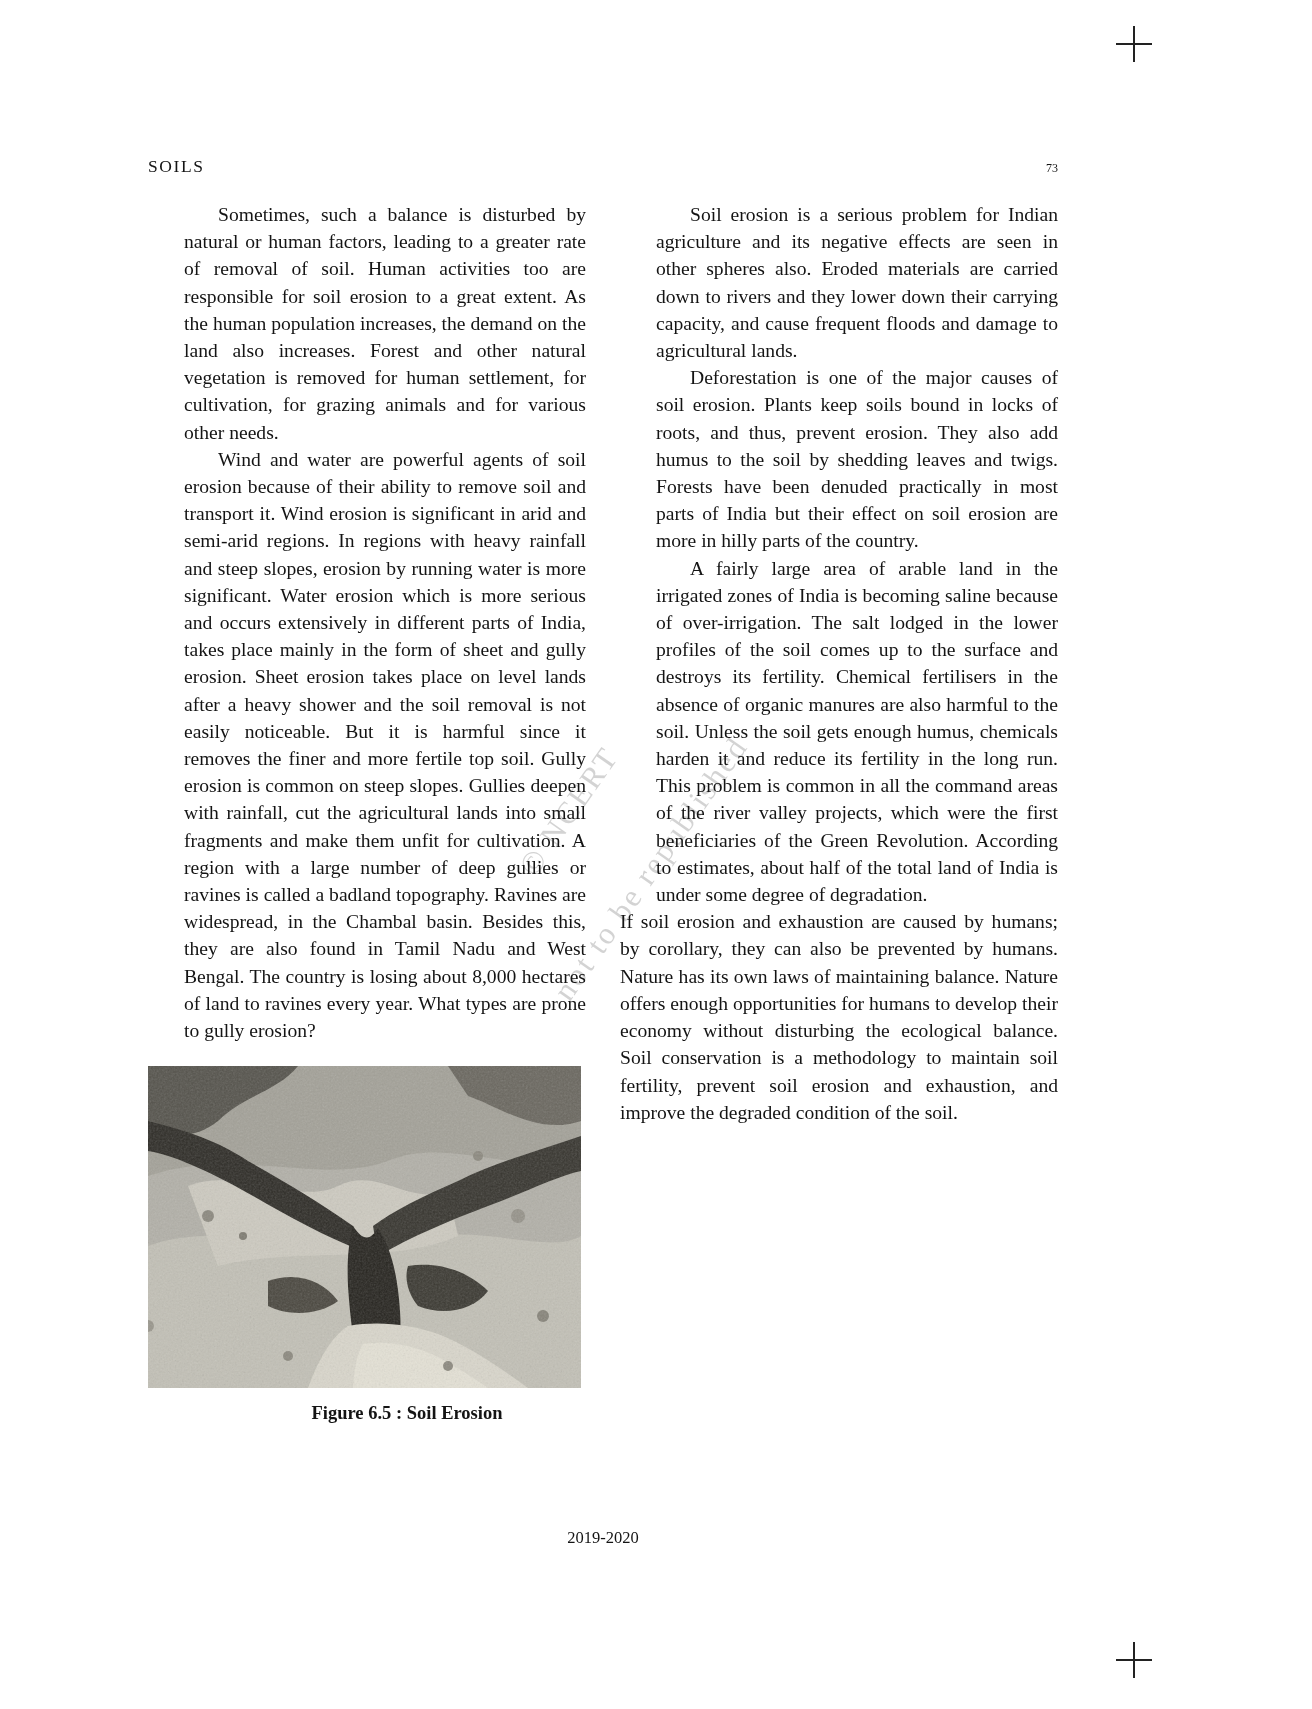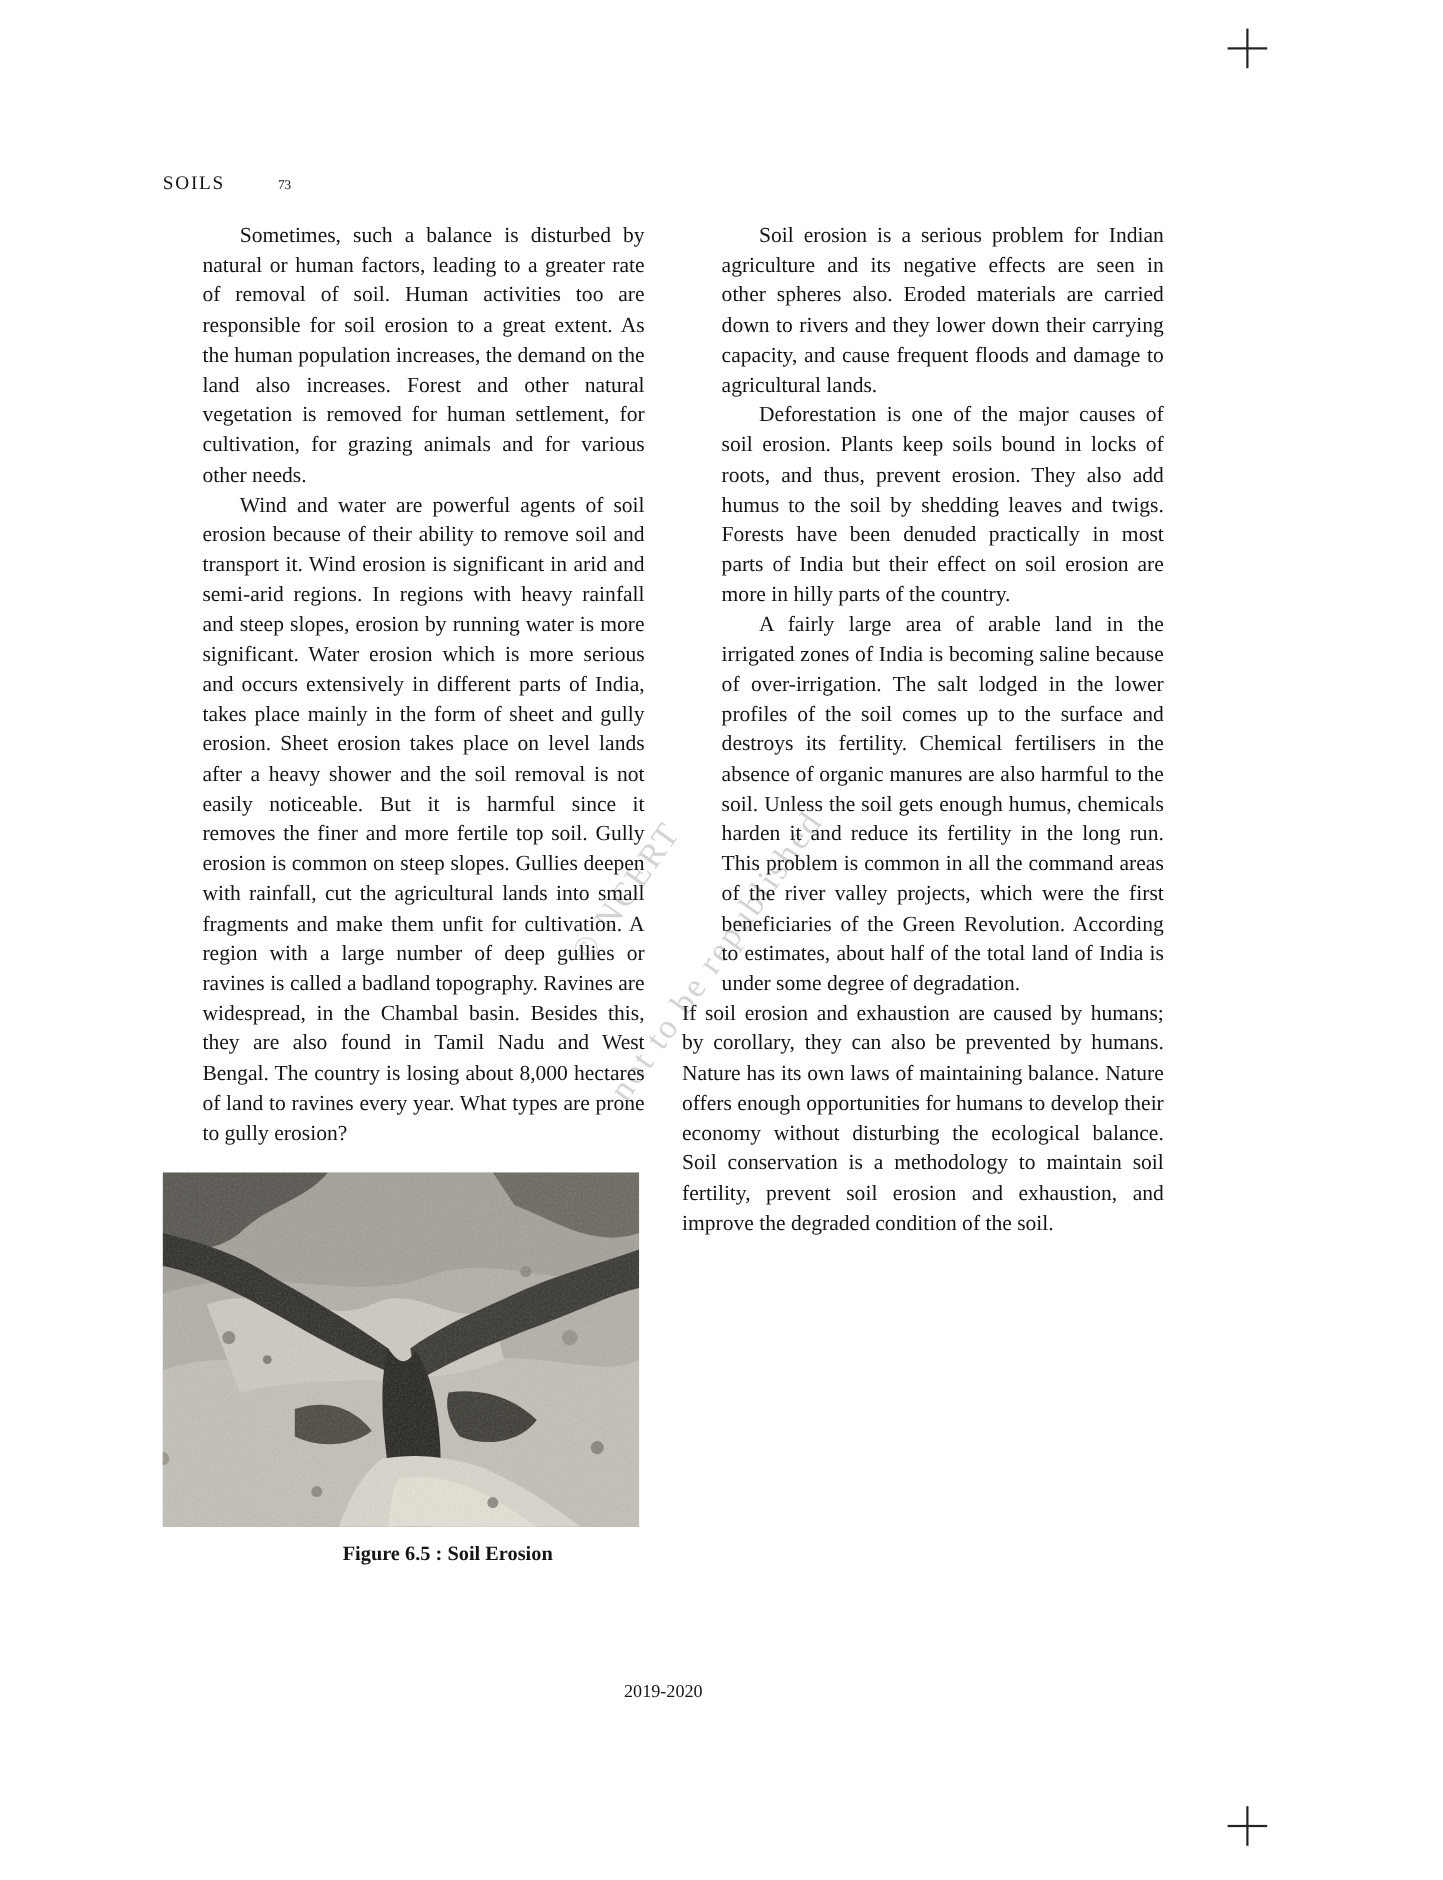--- a/index.html
+++ b/index.html
@@ -14,21 +14,21 @@
   }
   .crop-mark { position:absolute; width:36px; height:36px; }
   .crop-mark.tr { left:1116px; top:26px; }
   .crop-mark.br { left:1116px; top:1642px; }
   .crop-mark::before, .crop-mark::after { content:""; position:absolute; background:#222; }
   .crop-mark::before { left:0; top:17px; width:36px; height:2px; }
   .crop-mark::after { left:17px; top:0; width:2px; height:36px; }
 
   .running-head {
     position:absolute; left:148px; top:156px; width:910px;
-    display:flex; justify-content:flex-start; align-items:baseline;gap:48px;
+    display:flex; justify-content:space-between; align-items:baseline;gap:48px;
   }
   .book-title { font-size:17.5px; letter-spacing:1.6px; }
   .page-num { font-size:12px; }
 
   .col { position:absolute; top:201px; width:438px; font-size:19.6px; line-height:27.2px; text-align:justify; }
   .col-left { left:148px; }
   .col-right { left:620px; }
   .col p { margin:0; }
   .col p.indent { text-indent:34px;margin-left:36px; }
 

